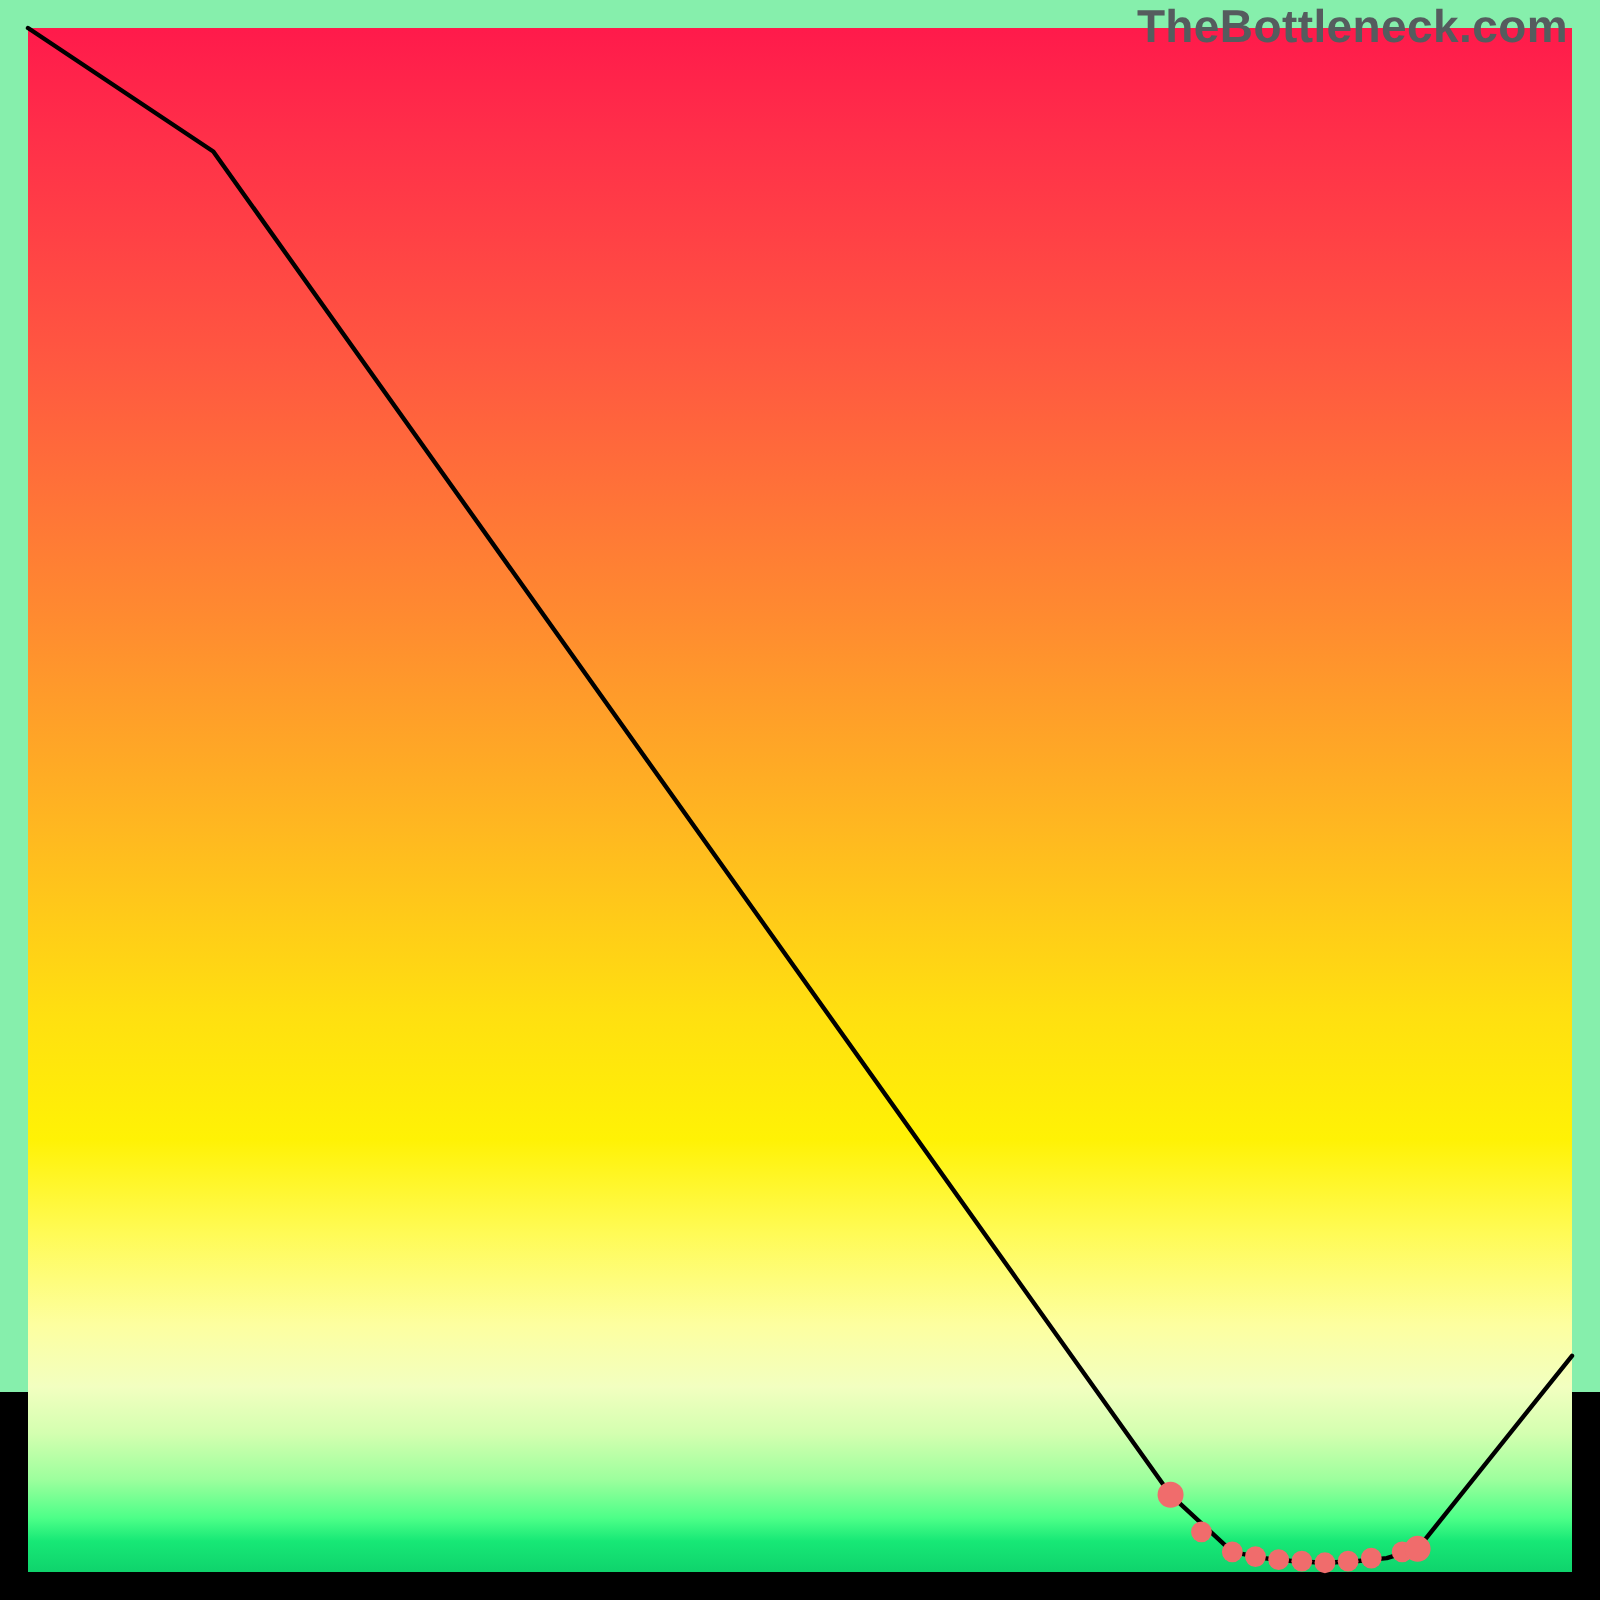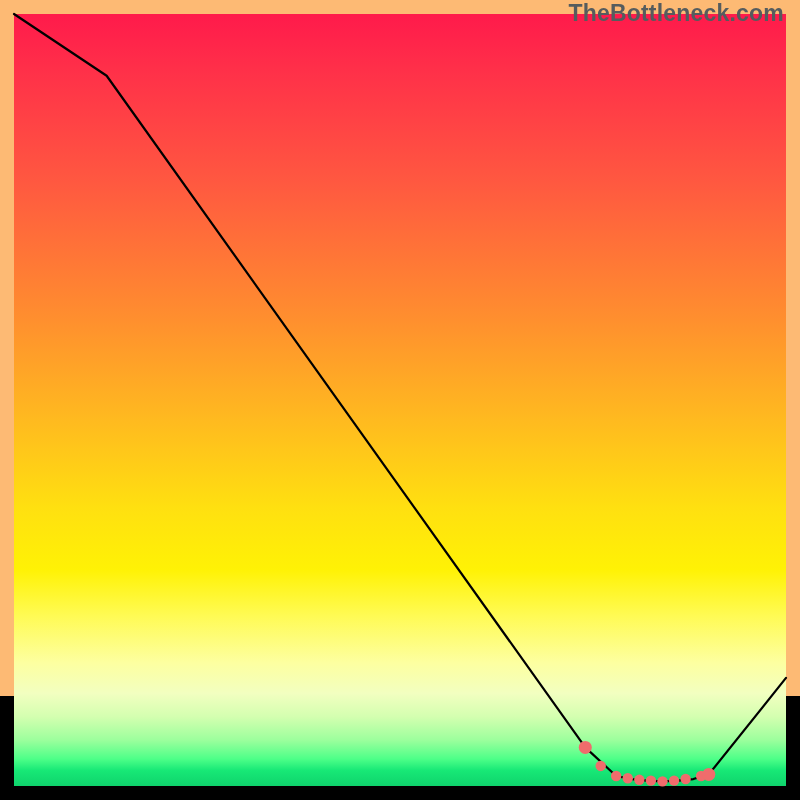--- a/index.html
+++ b/index.html
@@ -10,21 +10,21 @@
     background: #000;
     overflow: hidden;
     font-family: Arial, Helvetica, sans-serif;
   }
   .frame {
     position: absolute;
     left: 0;
     top: 0;
     width: 800px;
     height: 696px;
-    background: #fdba74;
+    background: #86efac;
   }
   .plot-area {
     position: absolute;
     left: 14px;
     top: 14px;
     width: 772px;
     height: 772px;
     
     background: linear-gradient(
       to bottom,

